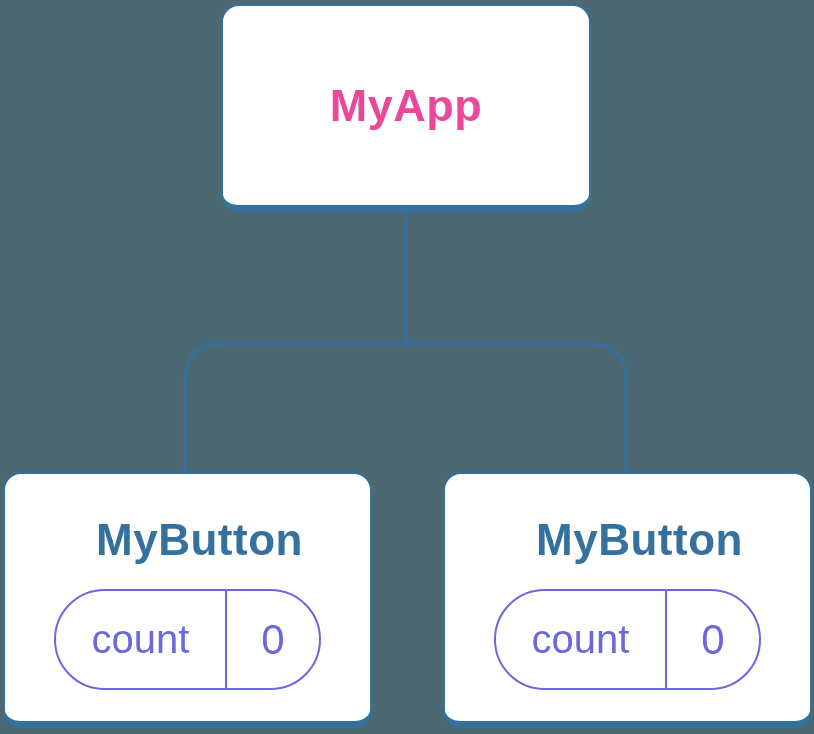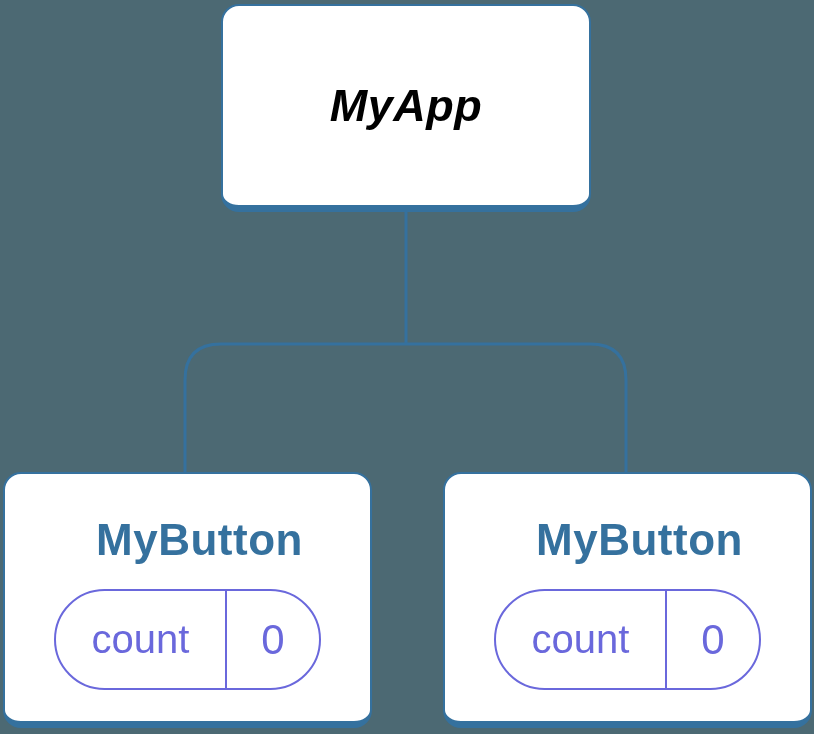--- a/index.html
+++ b/index.html
@@ -95,21 +95,21 @@
 <body>
 
 <div class="canvas">
 
   <svg class="connectors" viewBox="0 0 814 734">
     <path d="M406 206 L406 344" stroke="#35719E"></path>
     <path d="M185 474 L185 380 Q185 344 221 344 L590 344 Q626 344 626 380 L626 474" stroke="#35719E"></path>
   </svg>
 
   <div class="node node-root" style="border-color:#35719E;">
-    <span class="node-label" style="color:#000000;font-style:italic;">MyApp</span>
+    <span class="node-label" style="color:#ec4899;">MyApp</span>
   </div>
 
   <div class="node node-child node-child-left" style="border-color:#35719E;">
     <span class="node-label" style="color:#35719E;">MyButton</span>
     <div class="state-pill" style="border-color:#6A68DC;">
       <span class="pill-key-cell" style="color:#6A68DC;">count</span>
       <span class="pill-value-cell" style="color:#6A68DC; border-color:#6A68DC;">0</span>
     </div>
   </div>
 

